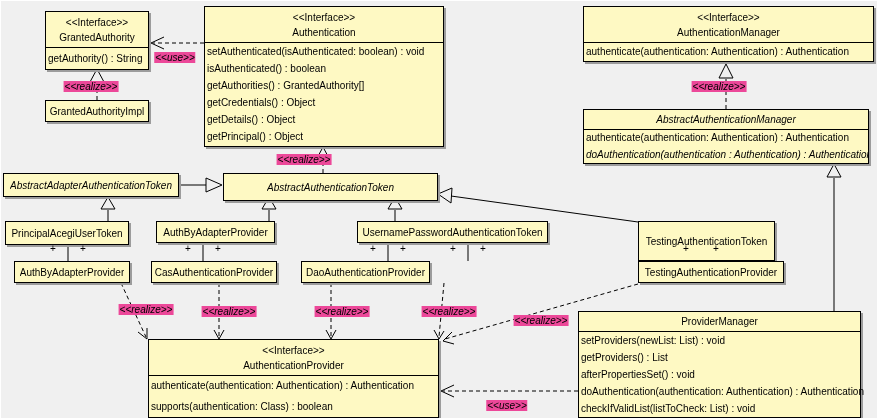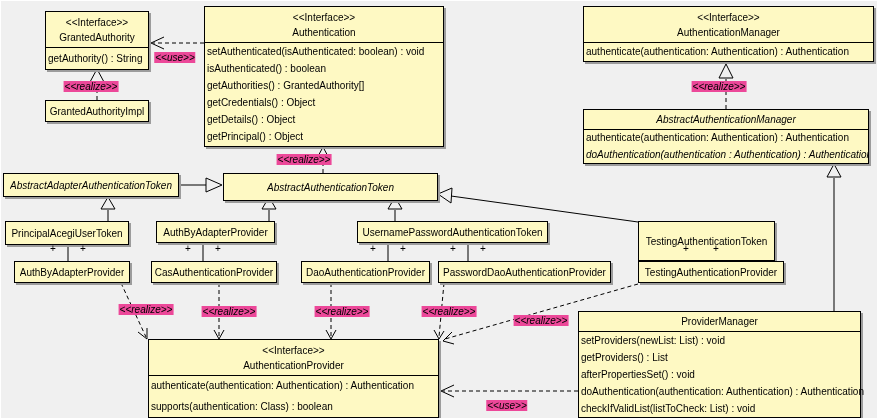--- a/index.html
+++ b/index.html
@@ -234,25 +234,20 @@
         <div class="cname">CasAuthenticationProvider</div>
       </div>
   </div>
 
   <div class="uml-box name-only" style="left:300px;top:260px;width:129px;height:22px;">
     <div class="hdr">
         <div class="cname">DaoAuthenticationProvider</div>
       </div>
   </div>
 
-  <div class="uml-box name-only" style="left:437px;top:260px;width:173px;height:22px;">
-    <div class="hdr">
-        <div class="cname">PasswordDaoAuthenticationProvider</div>
-      </div>
-  </div>
 
   <div class="uml-box name-only" style="left:637px;top:260px;width:146px;height:22px;">
     <div class="hdr">
         <div class="cname">TestingAuthenticationProvider</div>
       </div>
   </div>
 
   <div class="uml-box" style="left:147px;top:338px;width:291px;height:79px;">
     <div class="hdr">
       <div class="stereo">&lt;&lt;Interface&gt;&gt;</div>

